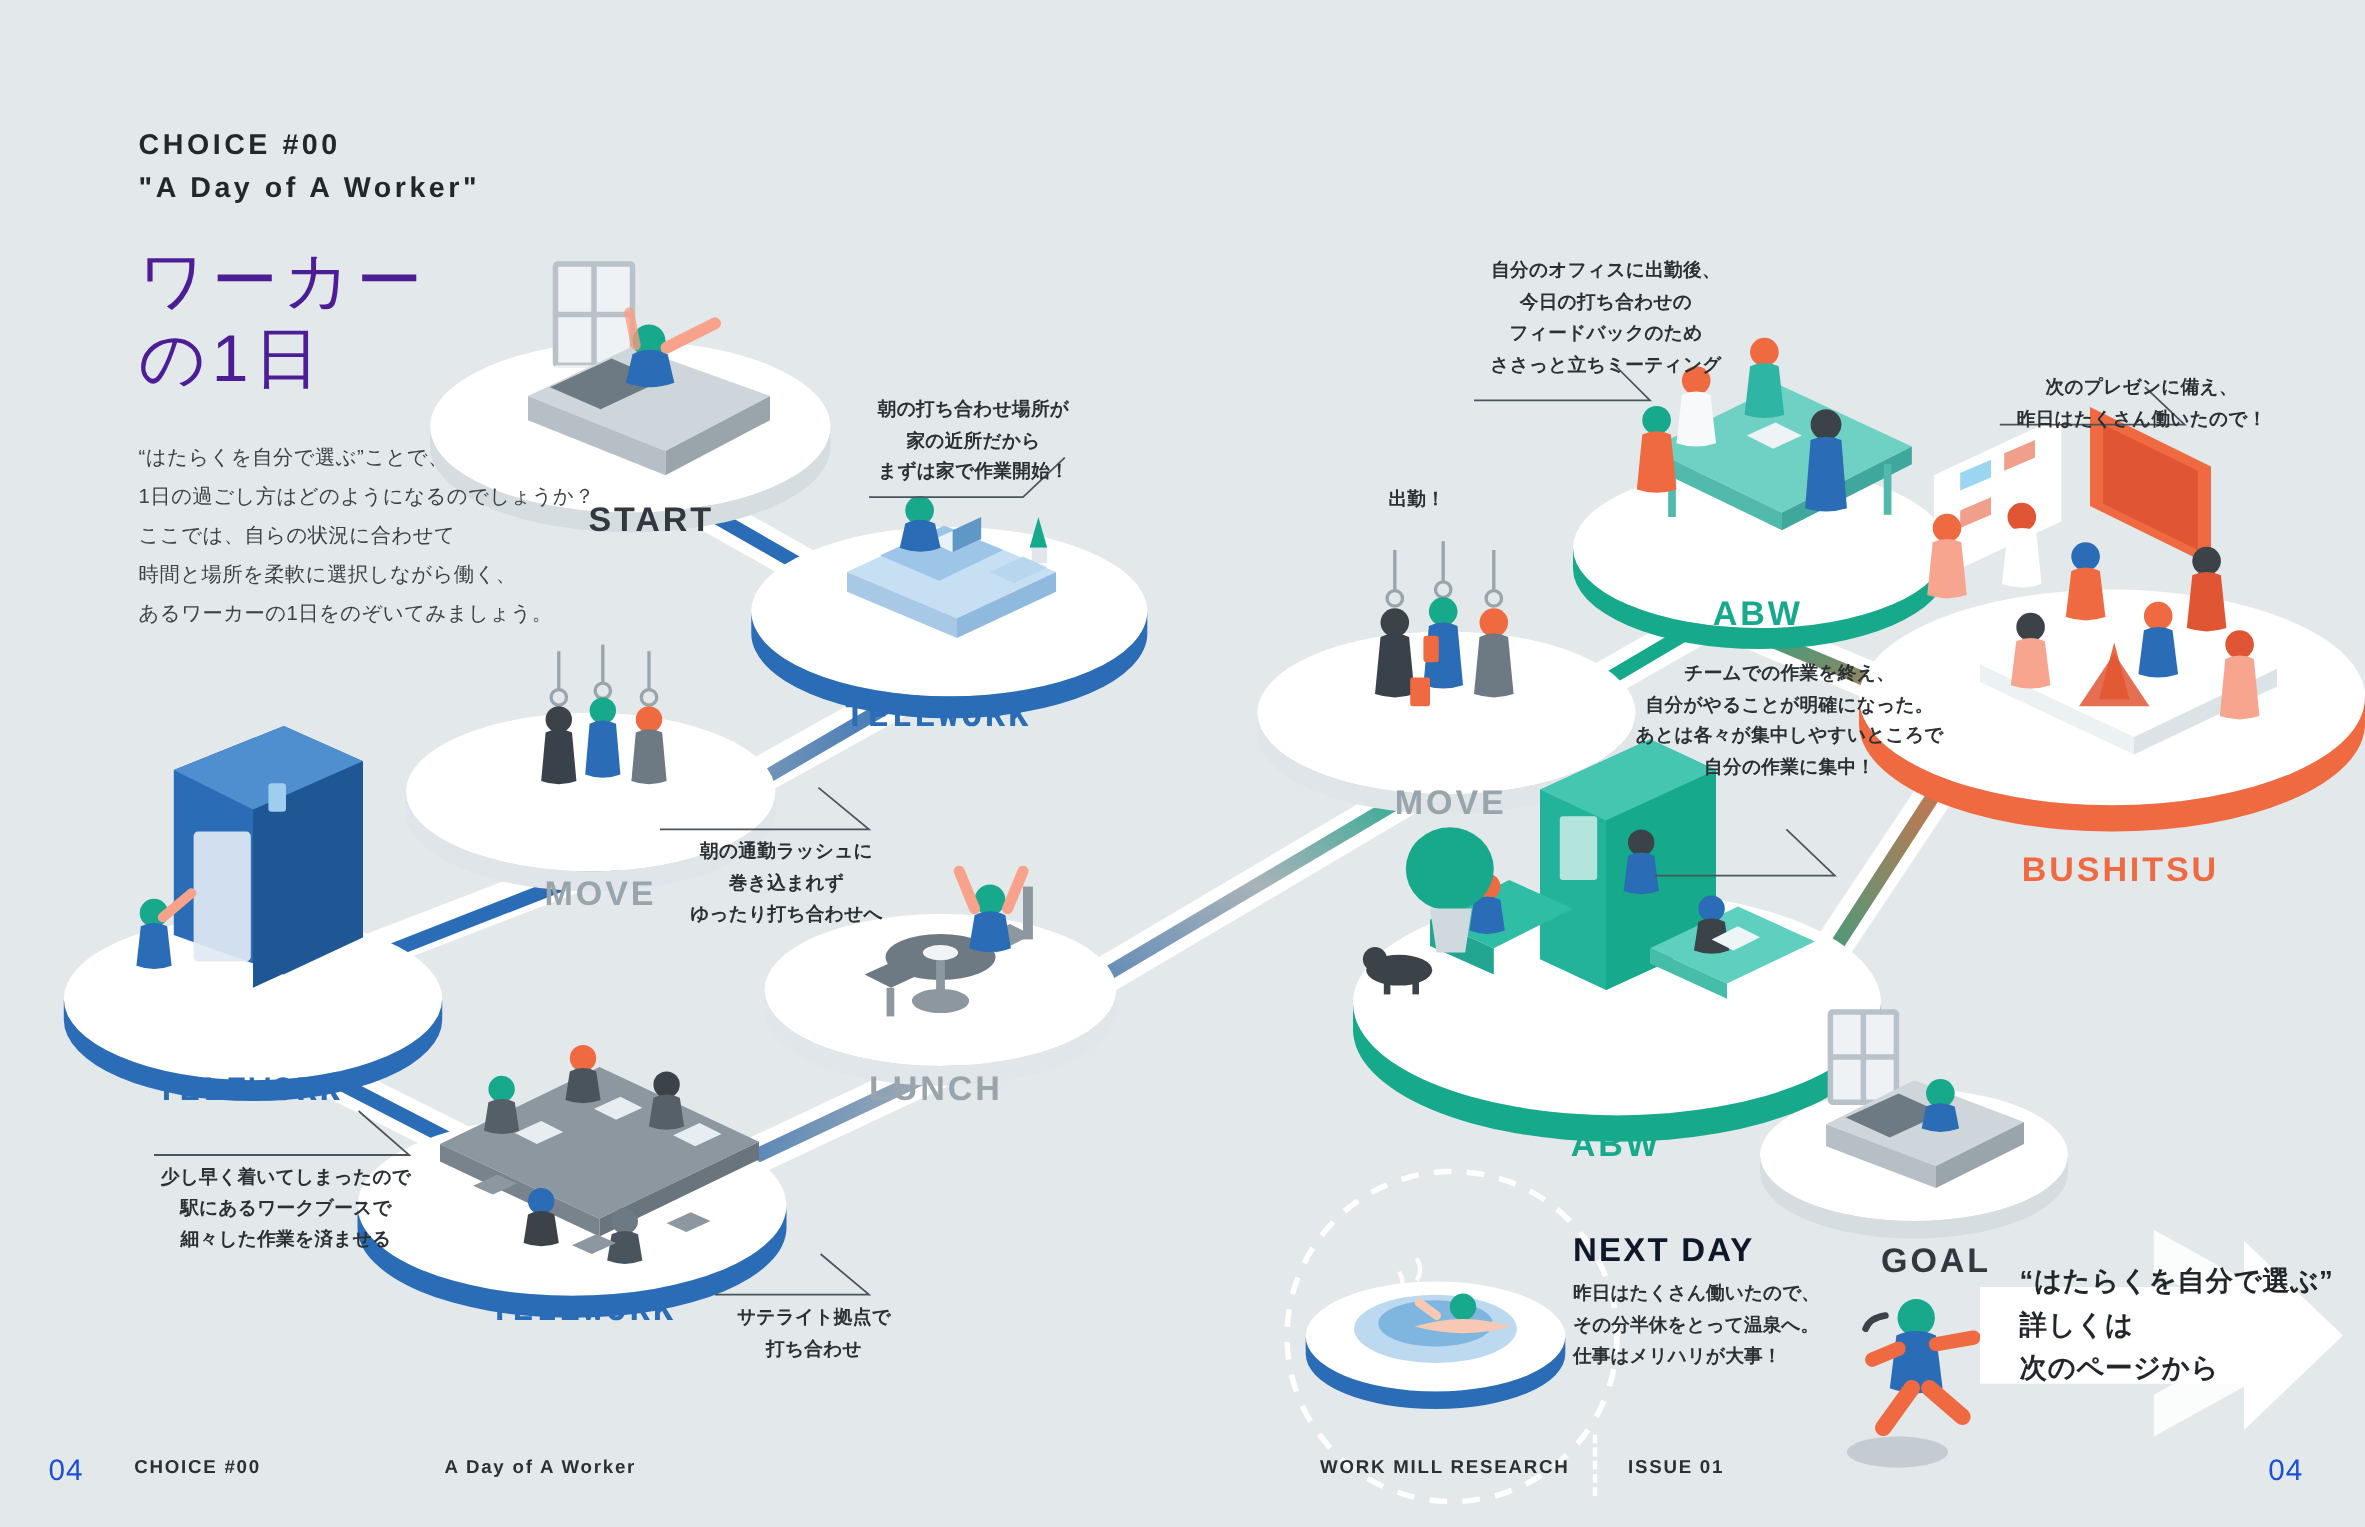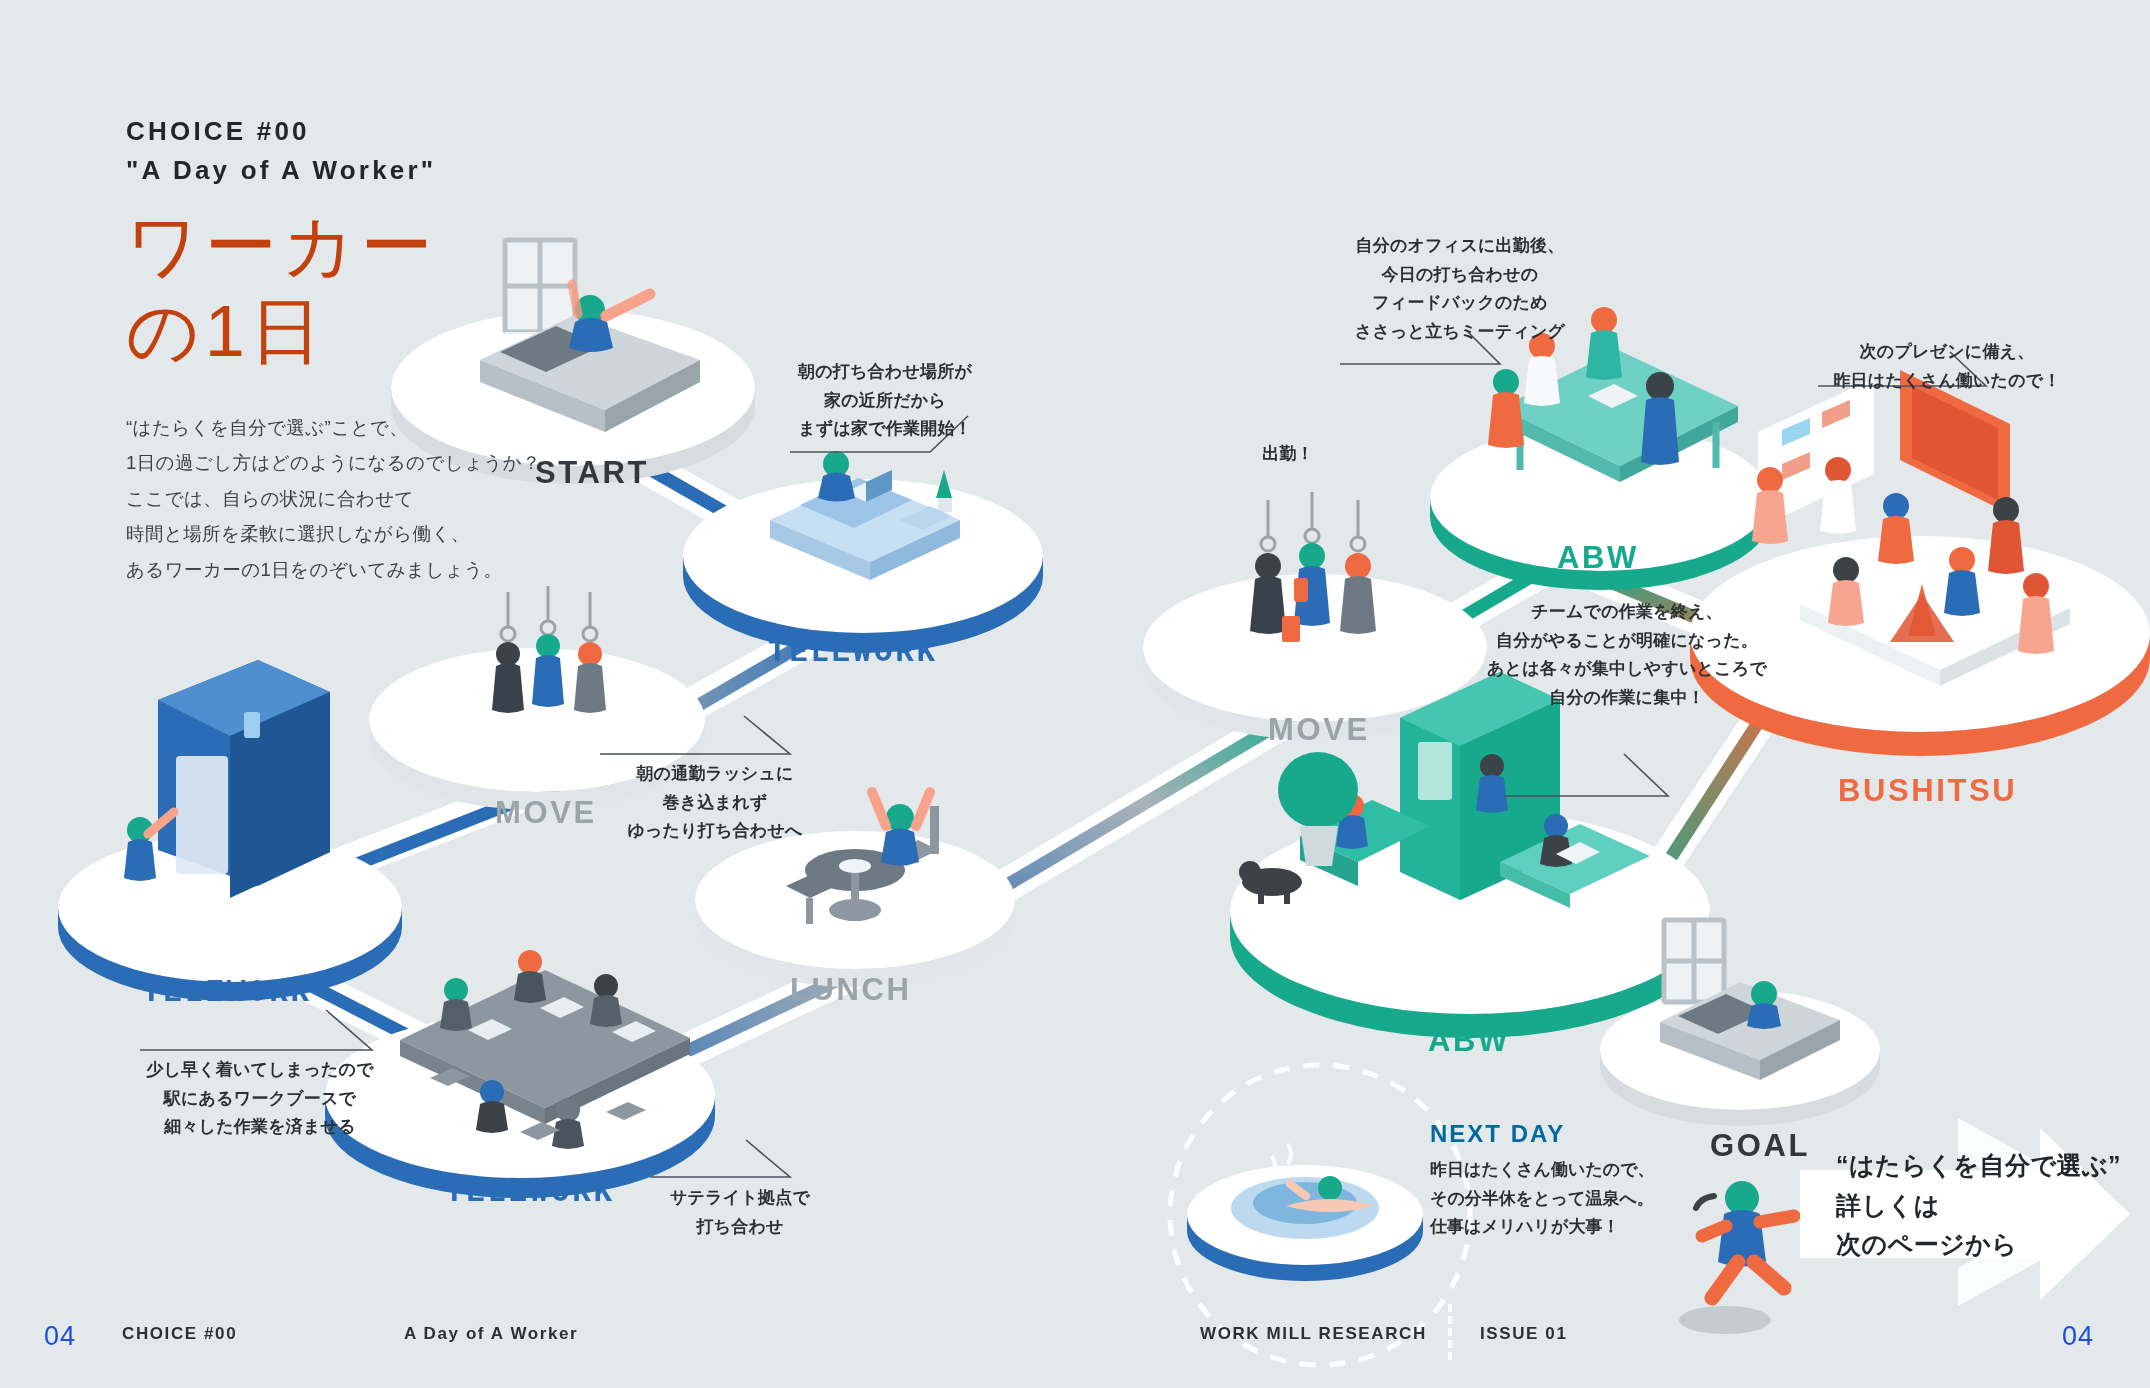--- a/index.html
+++ b/index.html
@@ -15,23 +15,23 @@
   .page{position:absolute;inset:0;}
   .abs{position:absolute;}
 
   
   #headline{left:126px;top:112px;width:430px;}
   .kicker{
     font-size:26px;letter-spacing:3.2px;font-weight:600;
     color:#22272b;line-height:1.5;white-space:pre-line;
   }
   .big-title{
-    margin-top:14px;
-    font-size:72px;line-height:1.18;font-weight:500;
-    letter-spacing:5px;color:#c2410c;white-space:pre-line;
+    margin-top:30px;
+    font-size:60px;line-height:1.18;font-weight:500;
+    letter-spacing:5px;color:#4c1d95;white-space:pre-line;
   }
   .lede{
     margin-top:36px;
     font-size:18.5px;line-height:1.92;color:#3b4247;
     white-space:pre-line;letter-spacing:.4px;
   }
 
   
   .station{
     font-size:31px;font-weight:700;letter-spacing:2.6px;
@@ -45,21 +45,21 @@
 
   
   .callout{
     font-size:17px;line-height:1.68;font-weight:700;
     color:#2b3034;text-align:center;white-space:pre-line;
     letter-spacing:.2px;
   }
 
   
   .nextday-title{
-    font-size:24px;font-weight:700;letter-spacing:2px;color:#0369a1;
+    font-size:30px;font-weight:700;letter-spacing:2px;color:#0f172a;
   }
   .nextday-body{
     font-size:17px;line-height:1.68;font-weight:700;color:#2b3034;
     white-space:pre-line;text-align:left;
   }
 
   
   #cta{left:1806px;top:1118px;width:360px;height:190px;}
   .cta-text{
     position:absolute;left:30px;top:28px;z-index:3;

